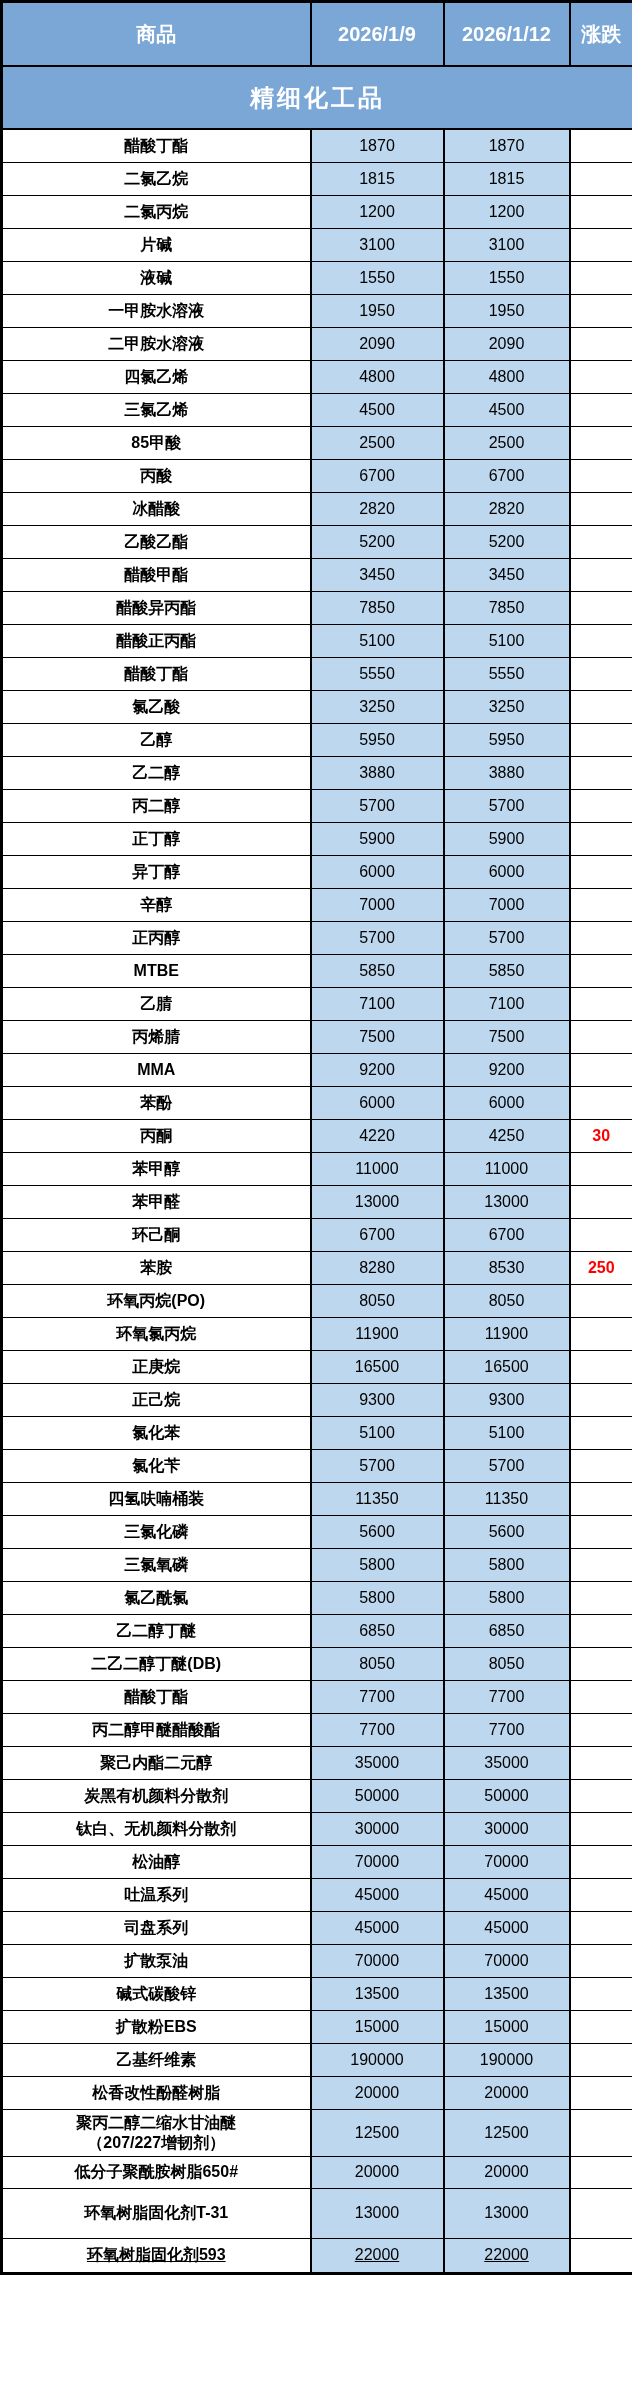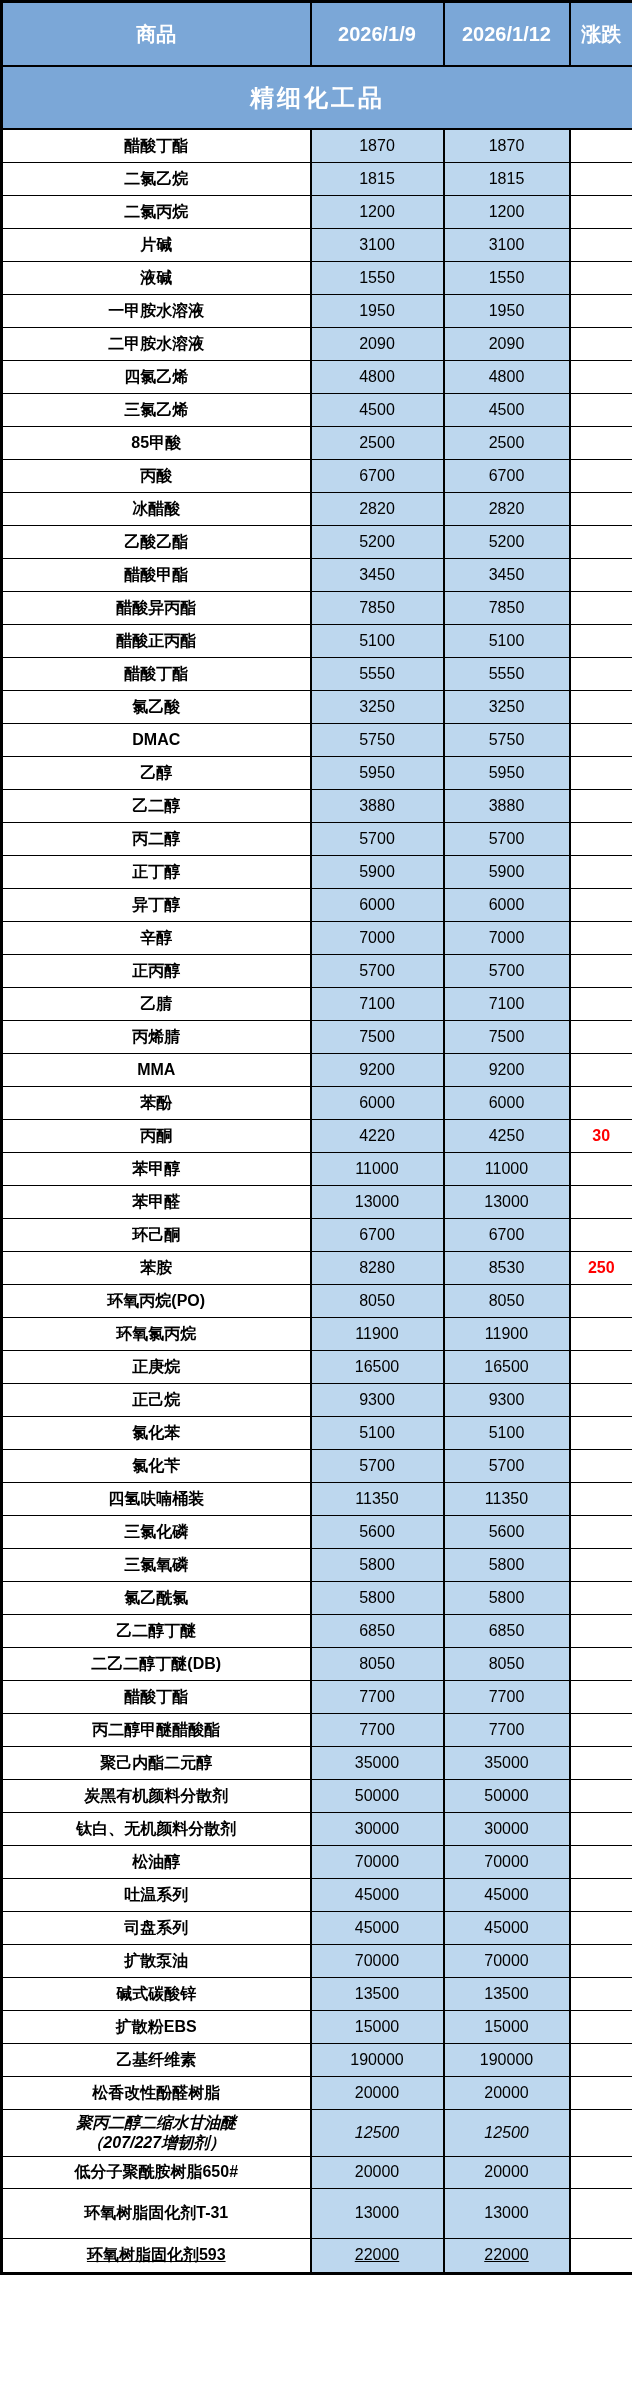--- a/index.html
+++ b/index.html
@@ -41,21 +41,21 @@
     color: var(--header-text, #fff);
     font-size: 24px;
     font-weight: bold;
     letter-spacing: 3px;
     border-bottom-width: 2px;
   }
   tbody tr {
     height: 33px;
   }
   
-  tbody tr:nth-last-child(4) { height: 47px; font-style: italic; }
+  tbody tr:nth-last-child(4) { height: 47px; }
   tbody tr:nth-last-child(3) { height: 32px; }
   tbody tr:nth-last-child(2) { height: 50px; }
   tbody tr:nth-last-child(1) { height: 35px; text-decoration: underline; }
 
   td.product {
     background: #ffffff;
     color: #000000;
     font-size: 16px;
     font-weight: 600;
     white-space: pre-line;
@@ -198,26 +198,20 @@
           <td class="price">5550</td>
           <td class="change"></td>
         </tr>
         <tr>
           <td class="product">氯乙酸</td>
           <td class="price">3250</td>
           <td class="price">3250</td>
           <td class="change"></td>
         </tr>
         <tr>
-          <td class="product">DMAC</td>
-          <td class="price">5750</td>
-          <td class="price">5750</td>
-          <td class="change"></td>
-        </tr>
-        <tr>
           <td class="product">乙醇</td>
           <td class="price">5950</td>
           <td class="price">5950</td>
           <td class="change"></td>
         </tr>
         <tr>
           <td class="product">乙二醇</td>
           <td class="price">3880</td>
           <td class="price">3880</td>
           <td class="change"></td>
@@ -243,20 +237,26 @@
         <tr>
           <td class="product">辛醇</td>
           <td class="price">7000</td>
           <td class="price">7000</td>
           <td class="change"></td>
         </tr>
         <tr>
           <td class="product">正丙醇</td>
           <td class="price">5700</td>
           <td class="price">5700</td>
+          <td class="change"></td>
+        </tr>
+        <tr>
+          <td class="product">MTBE</td>
+          <td class="price">5850</td>
+          <td class="price">5850</td>
           <td class="change"></td>
         </tr>
         <tr>
           <td class="product">乙腈</td>
           <td class="price">7100</td>
           <td class="price">7100</td>
           <td class="change"></td>
         </tr>
         <tr>
           <td class="product">丙烯腈</td>

